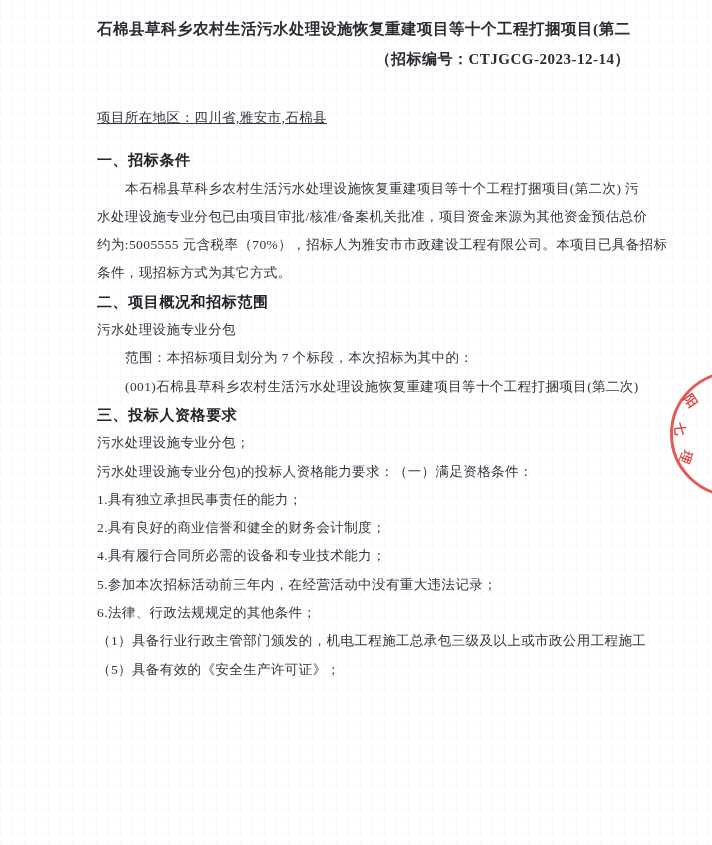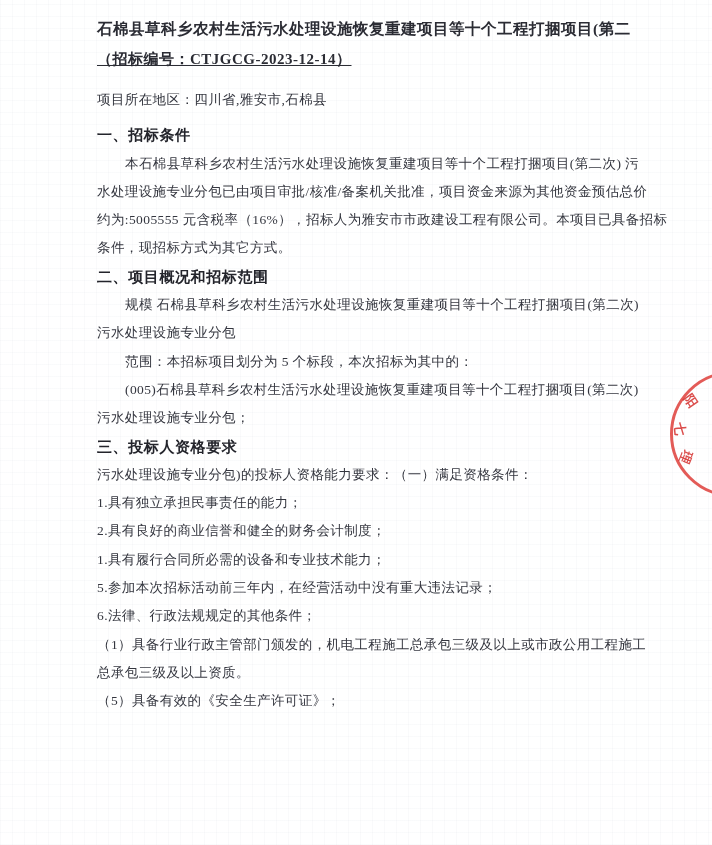--- a/index.html
+++ b/index.html
@@ -27,47 +27,47 @@
   .title-line {
     text-align: center;
     font-size: 15.5px;
     font-weight: 700;
     line-height: 32px;
     color: #2b2c34;
     letter-spacing: 0.5px;
     white-space: nowrap;
   }
   .tender-line {
-    text-align: left;
+    text-align: right;
     font-size: 15px;
     font-weight: 700;
     line-height: 28px;
     color: #2b2c34;
     letter-spacing: 0.5px;
     white-space: nowrap;
-    text-decoration: underline;
   }
   .line {
     font-size: 13.5px;
     height: 28.3px;
     line-height: 28.3px;
     letter-spacing: 0.4px;
     white-space: nowrap;
   }
   .line.first-after-title {
-    margin-top: 13px;
+    margin-top: 31px;
+    text-decoration: underline;
   }
   .line.heading {
     font-size: 15px;
     font-weight: 700;
     color: #23242b;
     letter-spacing: 0.6px;
   }
   .line.heading-gap {
-    margin-top: 7px;
+    margin-top: 14px;
   }
   .line.indent {
     padding-left: 28px; 
   }
   
   .stamp-circle {
     position: absolute;
     top: 371px;
     right: -84px;
     width: 126px;
@@ -94,39 +94,37 @@
   <div class="content">
 
     <div class="title-line">石棉县草科乡农村生活污水处理设施恢复重建项目等十个工程打捆项目(第二</div>
     <div class="tender-line">（招标编号：CTJGCG-2023-12-14）</div>
 
     <div class="line first-after-title">项目所在地区：四川省,雅安市,石棉县</div>
 
     <div class="line heading heading-gap">一、招标条件</div>
     <div class="line indent">本石棉县草科乡农村生活污水处理设施恢复重建项目等十个工程打捆项目(第二次) 污</div>
     <div class="line">水处理设施专业分包已由项目审批/核准/备案机关批准，项目资金来源为其他资金预估总价</div>
-    <div class="line">约为:5005555 元含税率（16%），招标人为雅安市市政建设工程有限公司。本项目已具备招标</div>
+    <div class="line">约为:5005555 元含税率（70%），招标人为雅安市市政建设工程有限公司。本项目已具备招标</div>
     <div class="line">条件，现招标方式为其它方式。</div>
 
     <div class="line heading">二、项目概况和招标范围</div>
-    <div class="line indent">规模 石棉县草科乡农村生活污水处理设施恢复重建项目等十个工程打捆项目(第二次)</div>
     <div class="line">污水处理设施专业分包</div>
-    <div class="line indent">范围：本招标项目划分为 5 个标段，本次招标为其中的：</div>
-    <div class="line indent">(005)石棉县草科乡农村生活污水处理设施恢复重建项目等十个工程打捆项目(第二次)</div>
+    <div class="line indent">范围：本招标项目划分为 7 个标段，本次招标为其中的：</div>
+    <div class="line indent">(001)石棉县草科乡农村生活污水处理设施恢复重建项目等十个工程打捆项目(第二次)</div>
+    <div class="line heading">三、投标人资格要求</div>
+
     <div class="line">污水处理设施专业分包；</div>
-
-    <div class="line heading">三、投标人资格要求</div>
     <div class="line">污水处理设施专业分包)的投标人资格能力要求：（一）满足资格条件：</div>
     <div class="line">1.具有独立承担民事责任的能力；</div>
     <div class="line">2.具有良好的商业信誉和健全的财务会计制度；</div>
-    <div class="line">1.具有履行合同所必需的设备和专业技术能力；</div>
+    <div class="line">4.具有履行合同所必需的设备和专业技术能力；</div>
     <div class="line">5.参加本次招标活动前三年内，在经营活动中没有重大违法记录；</div>
     <div class="line">6.法律、行政法规规定的其他条件；</div>
     <div class="line">（1）具备行业行政主管部门颁发的，机电工程施工总承包三级及以上或市政公用工程施工</div>
-    <div class="line">总承包三级及以上资质。</div>
     <div class="line">（5）具备有效的《安全生产许可证》；</div>
 
   </div>
 
   <div class="stamp-circle"></div>
   <span class="stamp-char c1">阳</span>
   <span class="stamp-char c2">七</span>
   <span class="stamp-char c3">理</span>
 </div>
 

